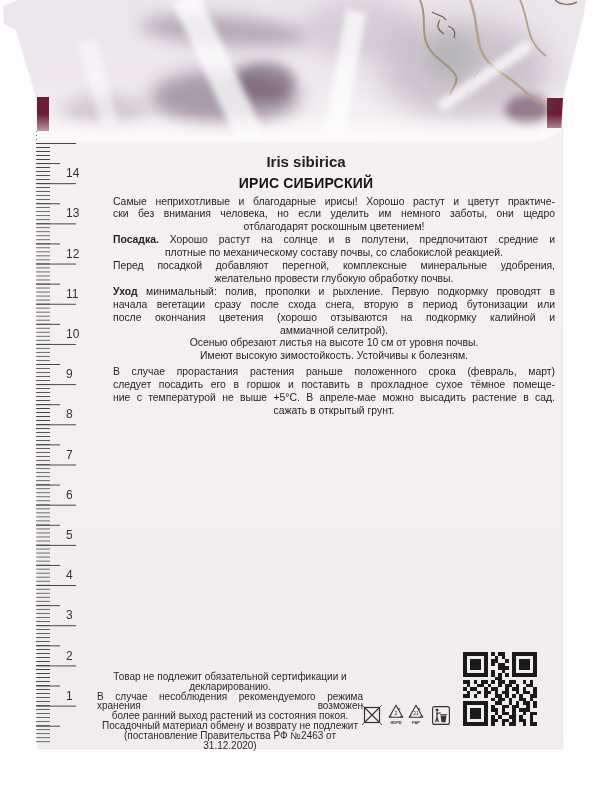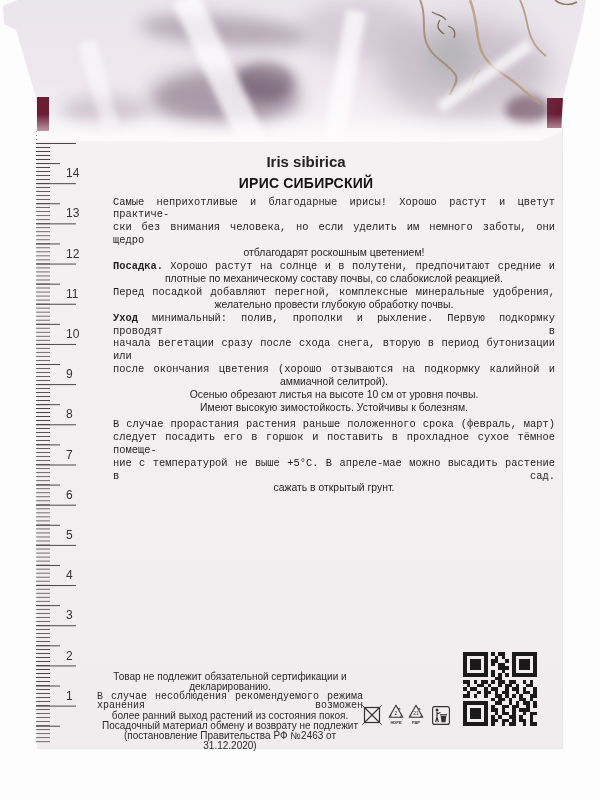--- a/index.html
+++ b/index.html
@@ -34,21 +34,21 @@
   .blob { position:absolute; border-radius:50%; }
   .hl { position:absolute; background:rgba(255,255,255,.75); filter:blur(3px); }
 
   
   .latin { left:206px; top:153px; width:200px; text-align:center; font-size:15px; line-height:18px; font-weight:bold; color:#222; }
   .title { left:186px; top:172px; width:240px; text-align:center; font-size:14px; line-height:22px; font-weight:bold; color:#141414; letter-spacing:0.2px; }
 
   
   .body-text { left:113px; top:195.5px; width:442px; font-size:10.4px; line-height:12.9px; color:#1f1f1f; }
   .ln { display:block; text-align:center; }
-  .ln.j { text-align:justify; text-align-last:justify;font-family:Liberation Mono, monospace; }
+  .ln.j { text-align:justify; text-align-last:justify; }
   .ln b { font-weight:bold; }
   .gap { margin-top:3px; }
 
   
   .footer { left:97px; top:672px; width:266px; font-size:10px; line-height:9.8px; color:#2a2a2a; }
   .footer .ln.j { text-align:justify; text-align-last:justify; }
 
   .mark-label { position:absolute; font-size:4px; line-height:5px; text-align:center; color:#333; font-weight:bold; }
   .tri-code { position:absolute; font-size:5px; line-height:6px; text-align:center; color:#333; }
 </style>

